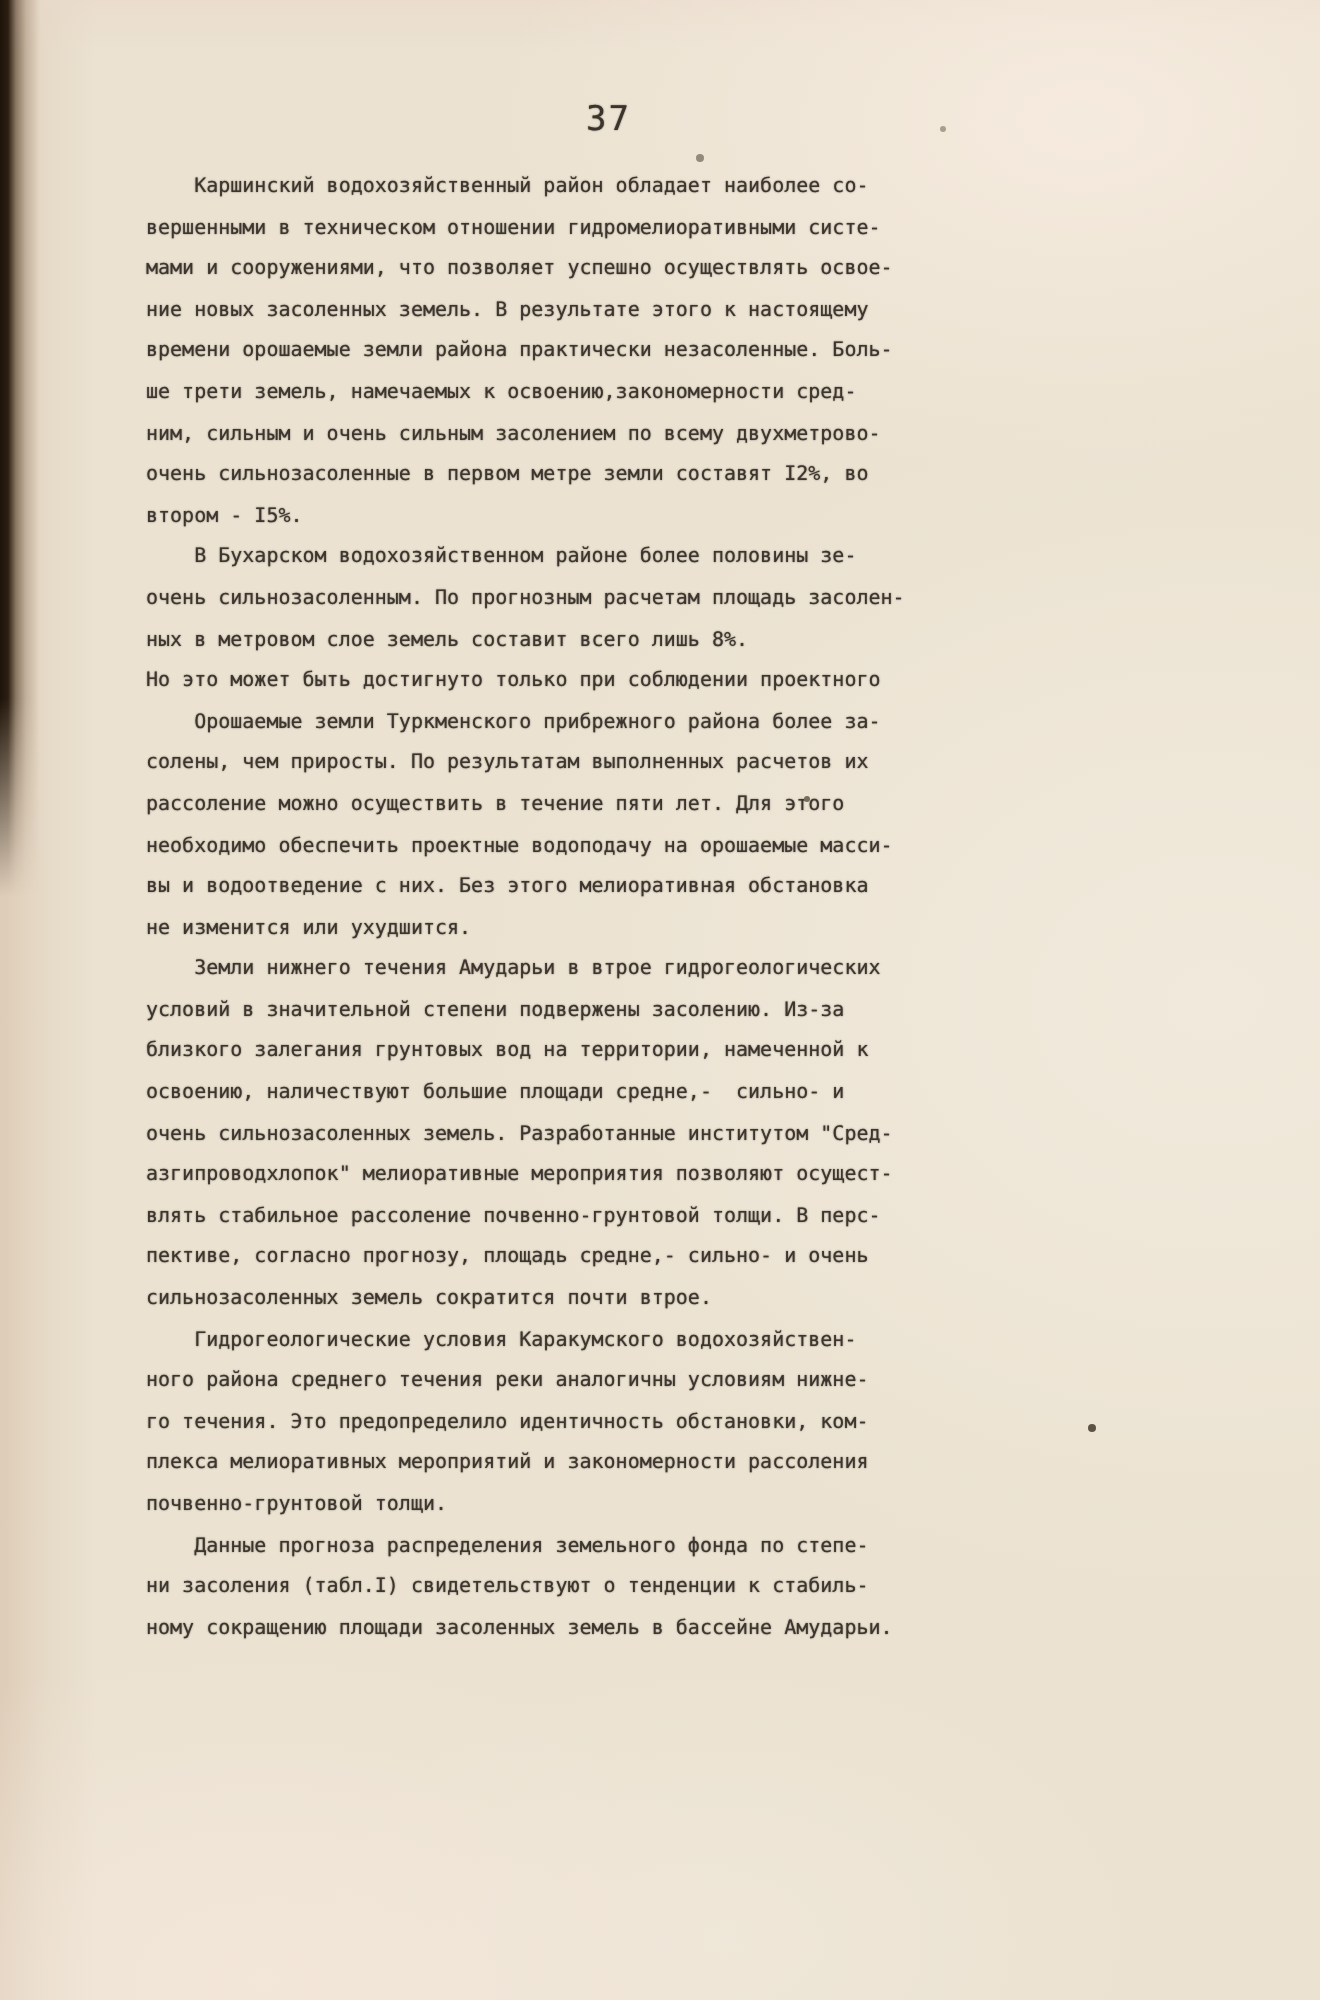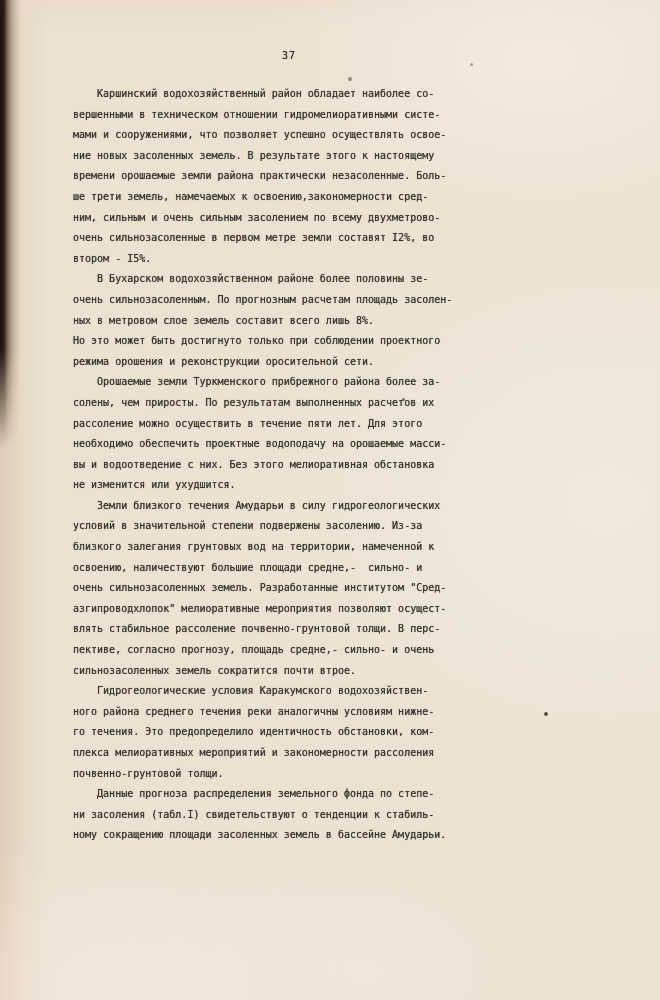--- a/index.html
+++ b/index.html
@@ -33,22 +33,22 @@
       #2c1f12 4px,
       rgba(80,60,40,0.60) 8px,
       rgba(120,95,68,0.30) 13px,
       rgba(130,105,78,0.0) 20px);
     -webkit-mask-image: linear-gradient(to bottom, #000 0%, #000 78%, rgba(0,0,0,0) 100%);
     mask-image: linear-gradient(to bottom, #000 0%, #000 78%, rgba(0,0,0,0) 100%);
   }
   .page-number {
     position: absolute;
     top: 50px;
-    left: 282px;
-    font-size: 10px;
+    left: 293px;
+    font-size: 17px;
     letter-spacing: 1px;
     color: #3a342c;
     text-shadow: 0 0 0.8px rgba(58,52,44,0.85);
   }
   .text-block {
     position: absolute;
     left: 73px;
     top: 84px;
     width: 560px;
     font-size: 10px;
@@ -84,28 +84,27 @@
       <div class="line">ние новых засоленных земель. В результате этого к настоящему</div>
       <div class="line">времени орошаемые земли района практически незасоленные. Боль-</div>
       <div class="line">ше трети земель, намечаемых к освоению,закономерности сред-</div>
       <div class="line">ним, сильным и очень сильным засолением по всему двухметрово-</div>
       <div class="line">очень сильнозасоленные в первом метре земли составят I2%, во</div>
       <div class="line">втором - I5%.</div>
       <div class="line">    В Бухарском водохозяйственном районе более половины зе-</div>
       <div class="line">очень сильнозасоленным. По прогнозным расчетам площадь засолен-</div>
       <div class="line">ных в метровом слое земель составит всего лишь 8%.</div>
       <div class="line">Но это может быть достигнуто только при соблюдении проектного</div>
-      <div class="line">режима орошения и реконструкции оросительной сети.</div>
       <div class="line">    Орошаемые земли Туркменского прибрежного района более за-</div>
       <div class="line">солены, чем приросты. По результатам выполненных расчетов их</div>
       <div class="line">рассоление можно осуществить в течение пяти лет. Для этого</div>
       <div class="line">необходимо обеспечить проектные водоподачу на орошаемые масси-</div>
       <div class="line">вы и водоотведение с них. Без этого мелиоративная обстановка</div>
       <div class="line">не изменится или ухудшится.</div>
-      <div class="line">    Земли близкого течения Амударьи в силу гидрогеологических</div>
+      <div class="line">    Земли нижнего течения Амударьи в втрое гидрогеологических</div>
       <div class="line">условий в значительной степени подвержены засолению. Из-за</div>
       <div class="line">близкого залегания грунтовых вод на территории, намеченной к</div>
       <div class="line">освоению, наличествуют большие площади средне,-  сильно- и</div>
       <div class="line">очень сильнозасоленных земель. Разработанные институтом "Сред-</div>
       <div class="line">азгипроводхлопок" мелиоративные мероприятия позволяют осущест-</div>
       <div class="line">влять стабильное рассоление почвенно-грунтовой толщи. В перс-</div>
       <div class="line">пективе, согласно прогнозу, площадь средне,- сильно- и очень</div>
       <div class="line">сильнозасоленных земель сократится почти втрое.</div>
       <div class="line">    Гидрогеологические условия Каракумского водохозяйствен-</div>
       <div class="line">ного района среднего течения реки аналогичны условиям нижне-</div>

